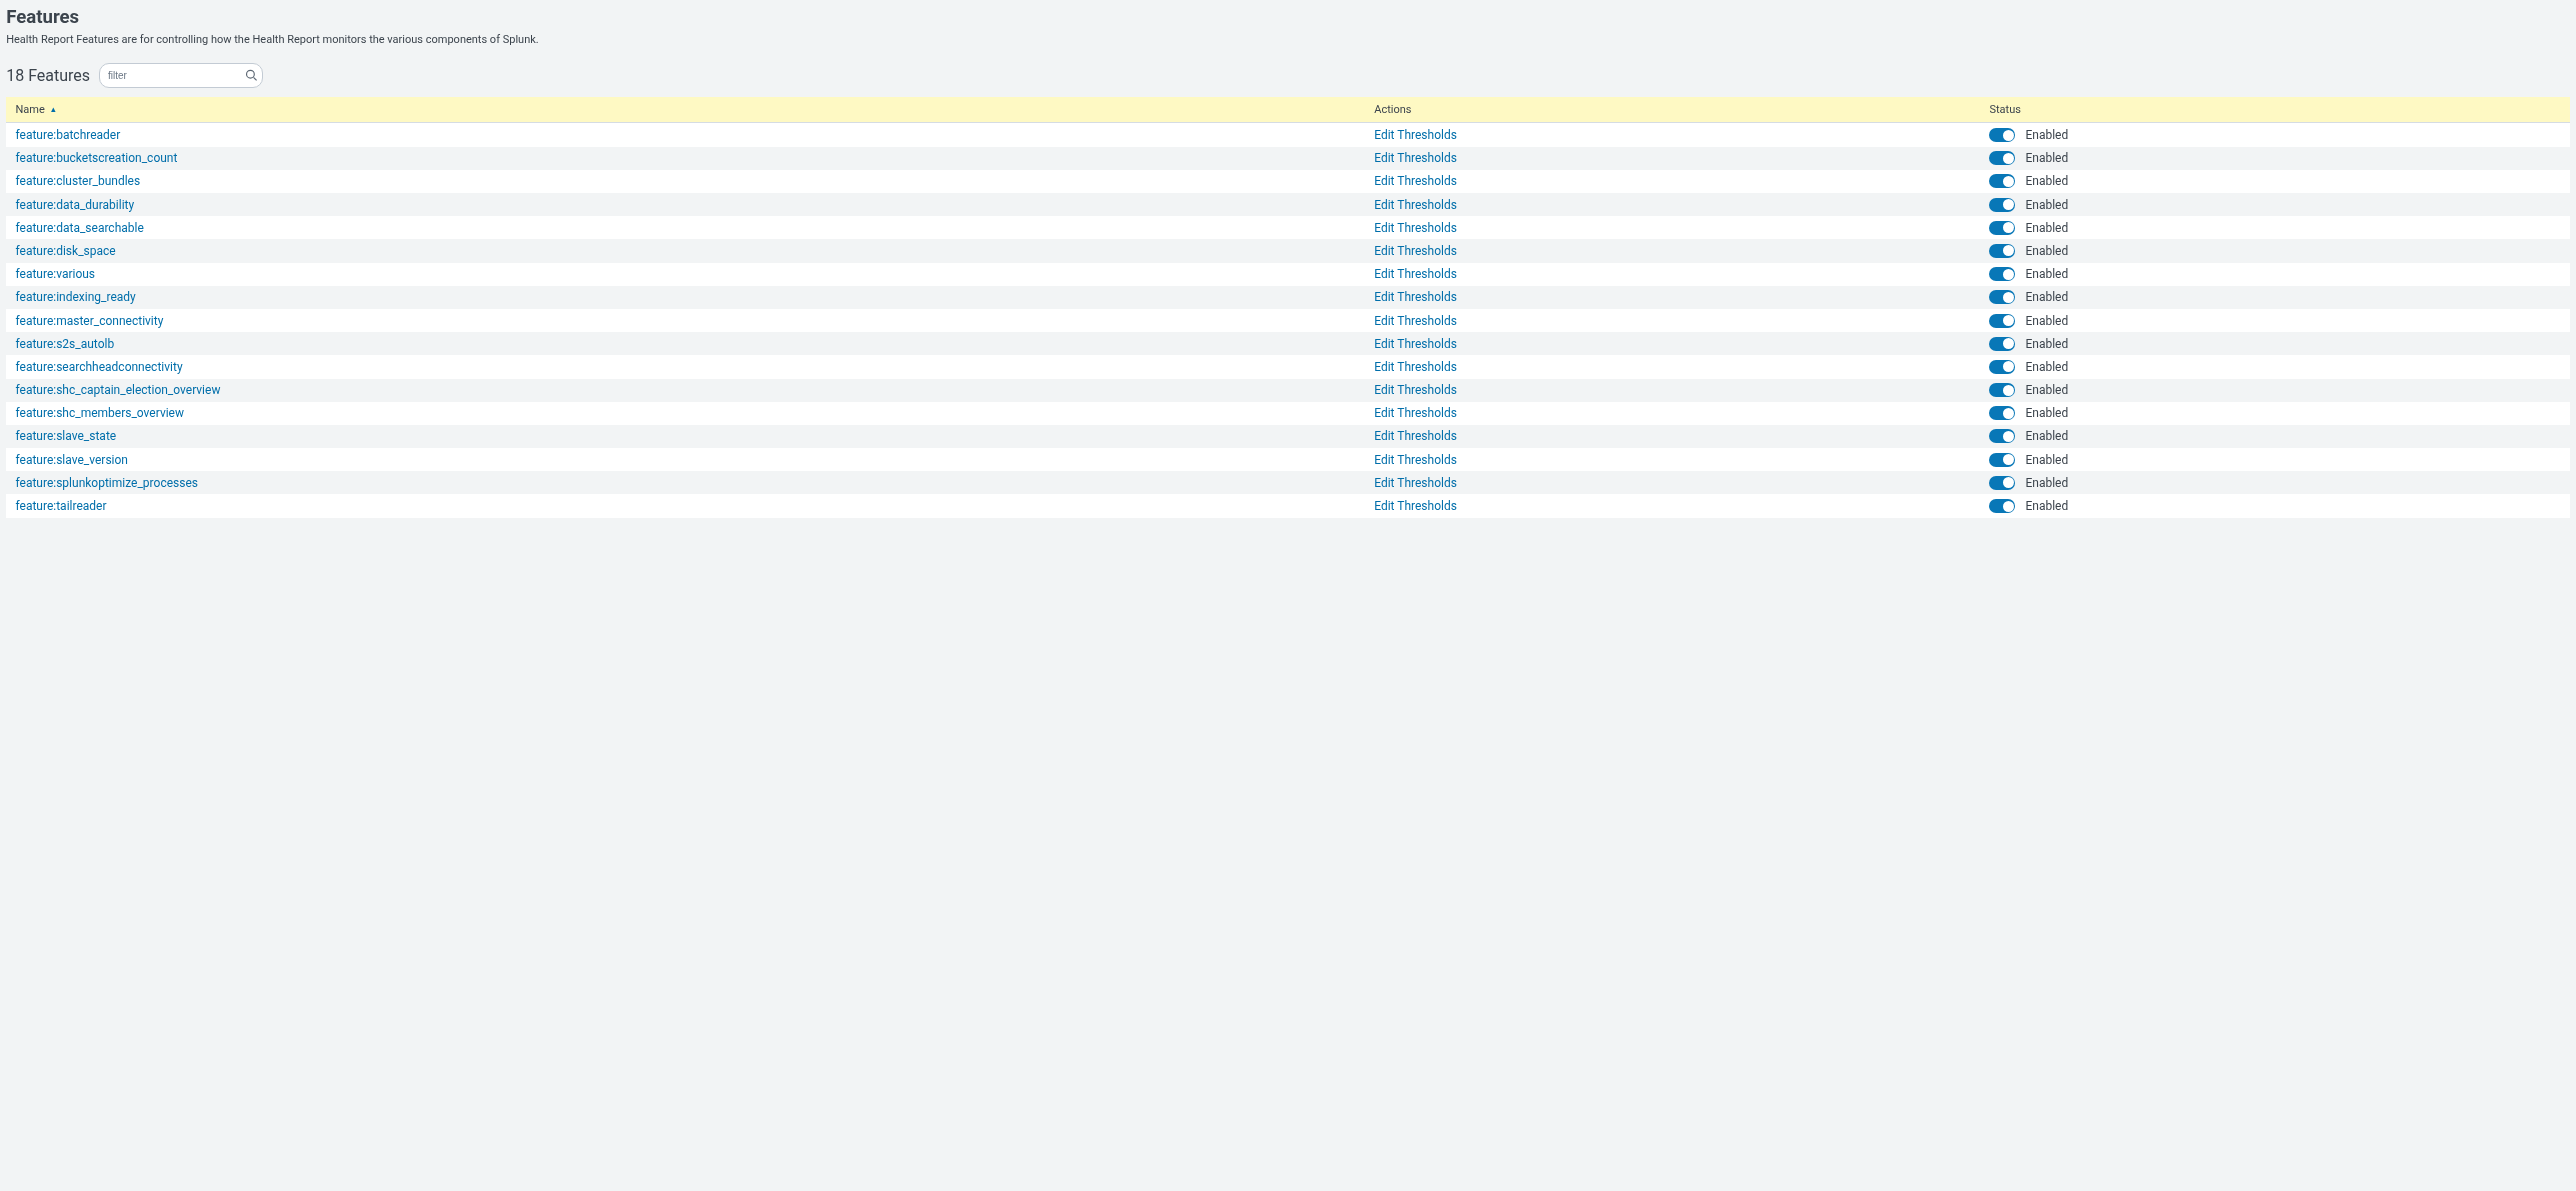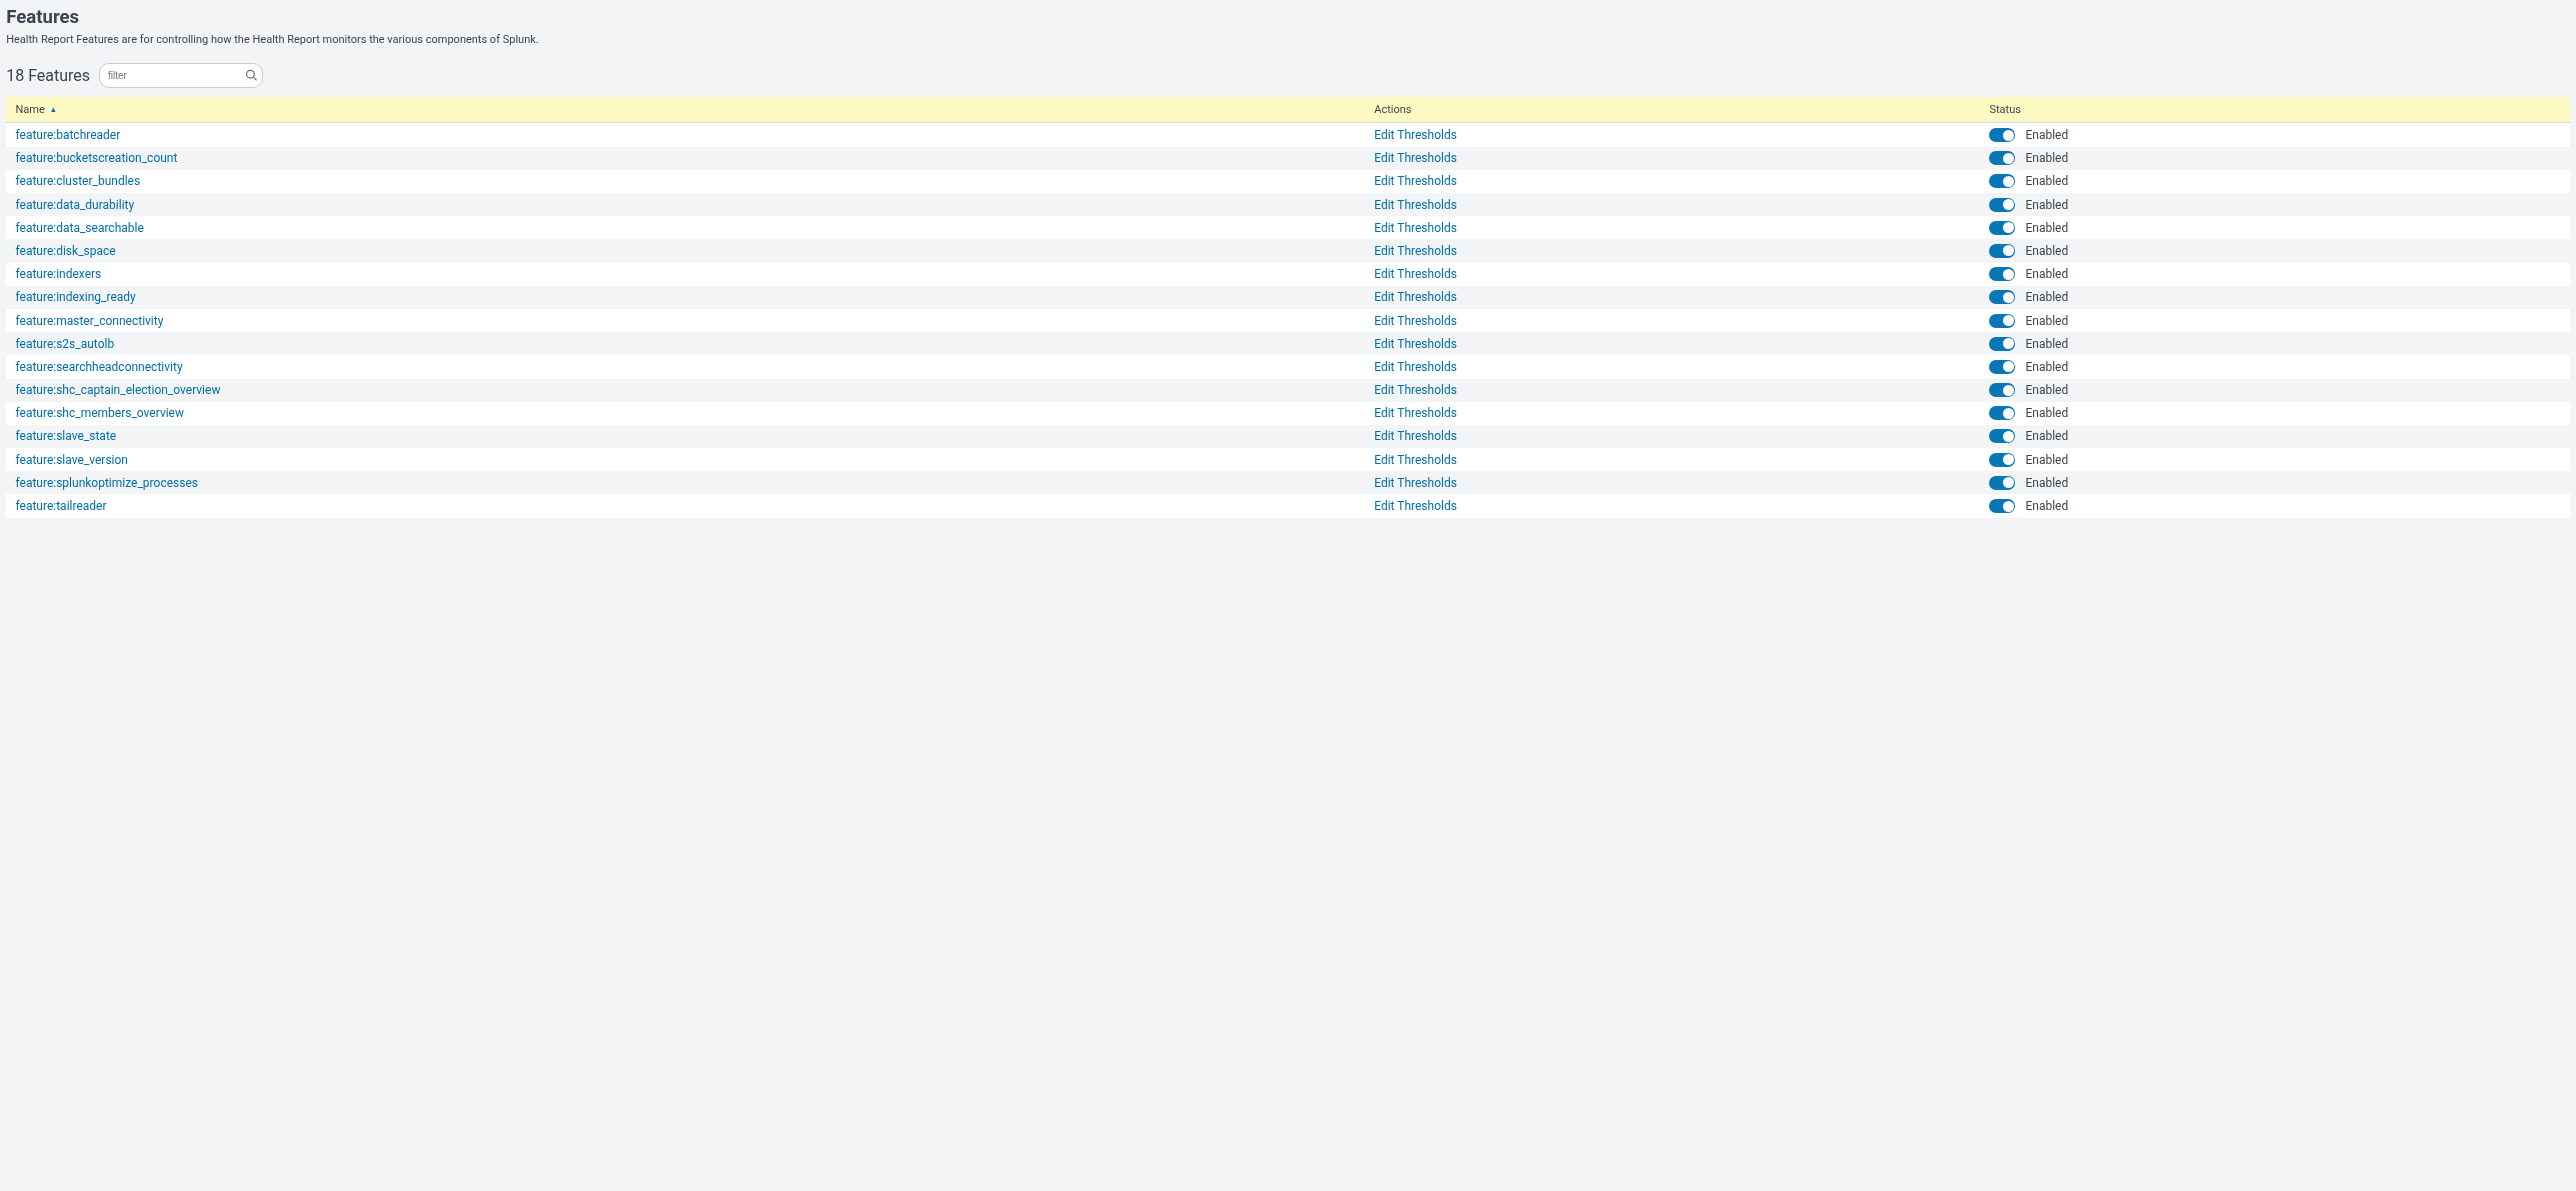--- a/index.html
+++ b/index.html
@@ -222,21 +222,21 @@
         <td>
           <div class="status-cell">
             <div class="toggle">
               <div class="toggle-knob"></div>
             </div>
             <span class="status-text">Enabled</span>
           </div>
         </td>
       </tr>
       <tr>
-        <td><a class="link">feature:indexers</a></td>
+        <td><a class="link">feature:various</a></td>
         <td><a class="link">Edit Thresholds</a></td>
         <td>
           <div class="status-cell">
             <div class="toggle">
               <div class="toggle-knob"></div>
             </div>
             <span class="status-text">Enabled</span>
           </div>
         </td>
       </tr>

